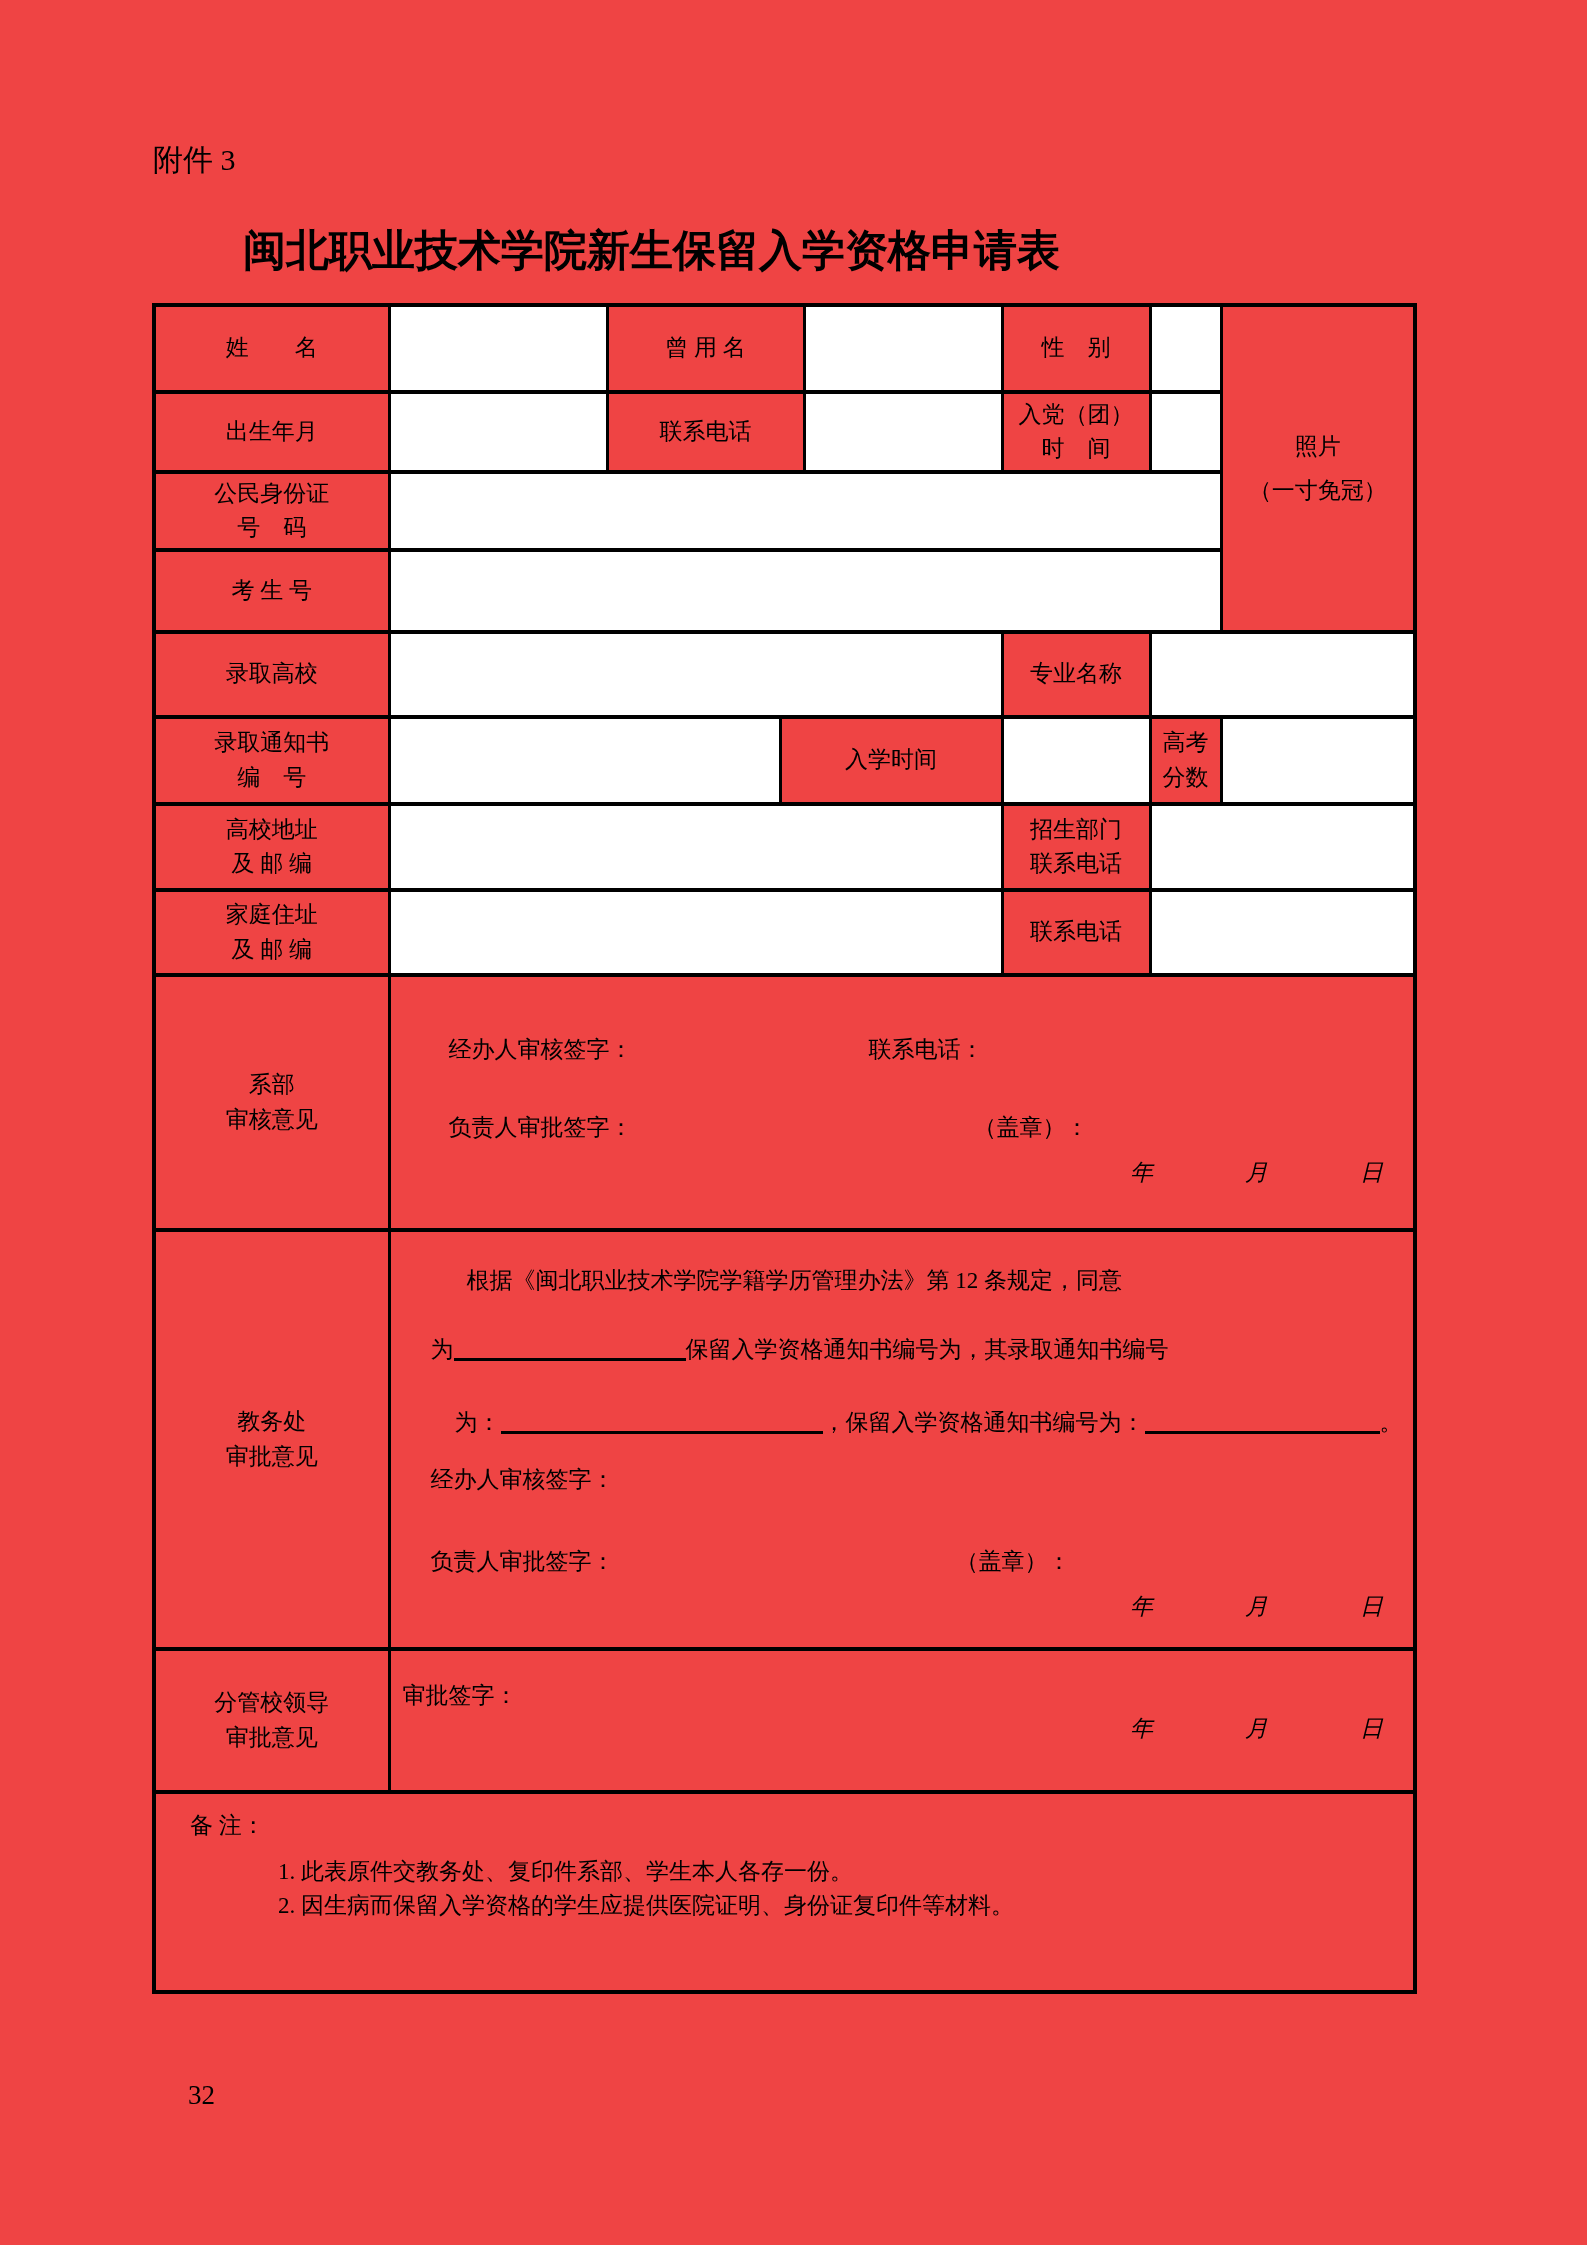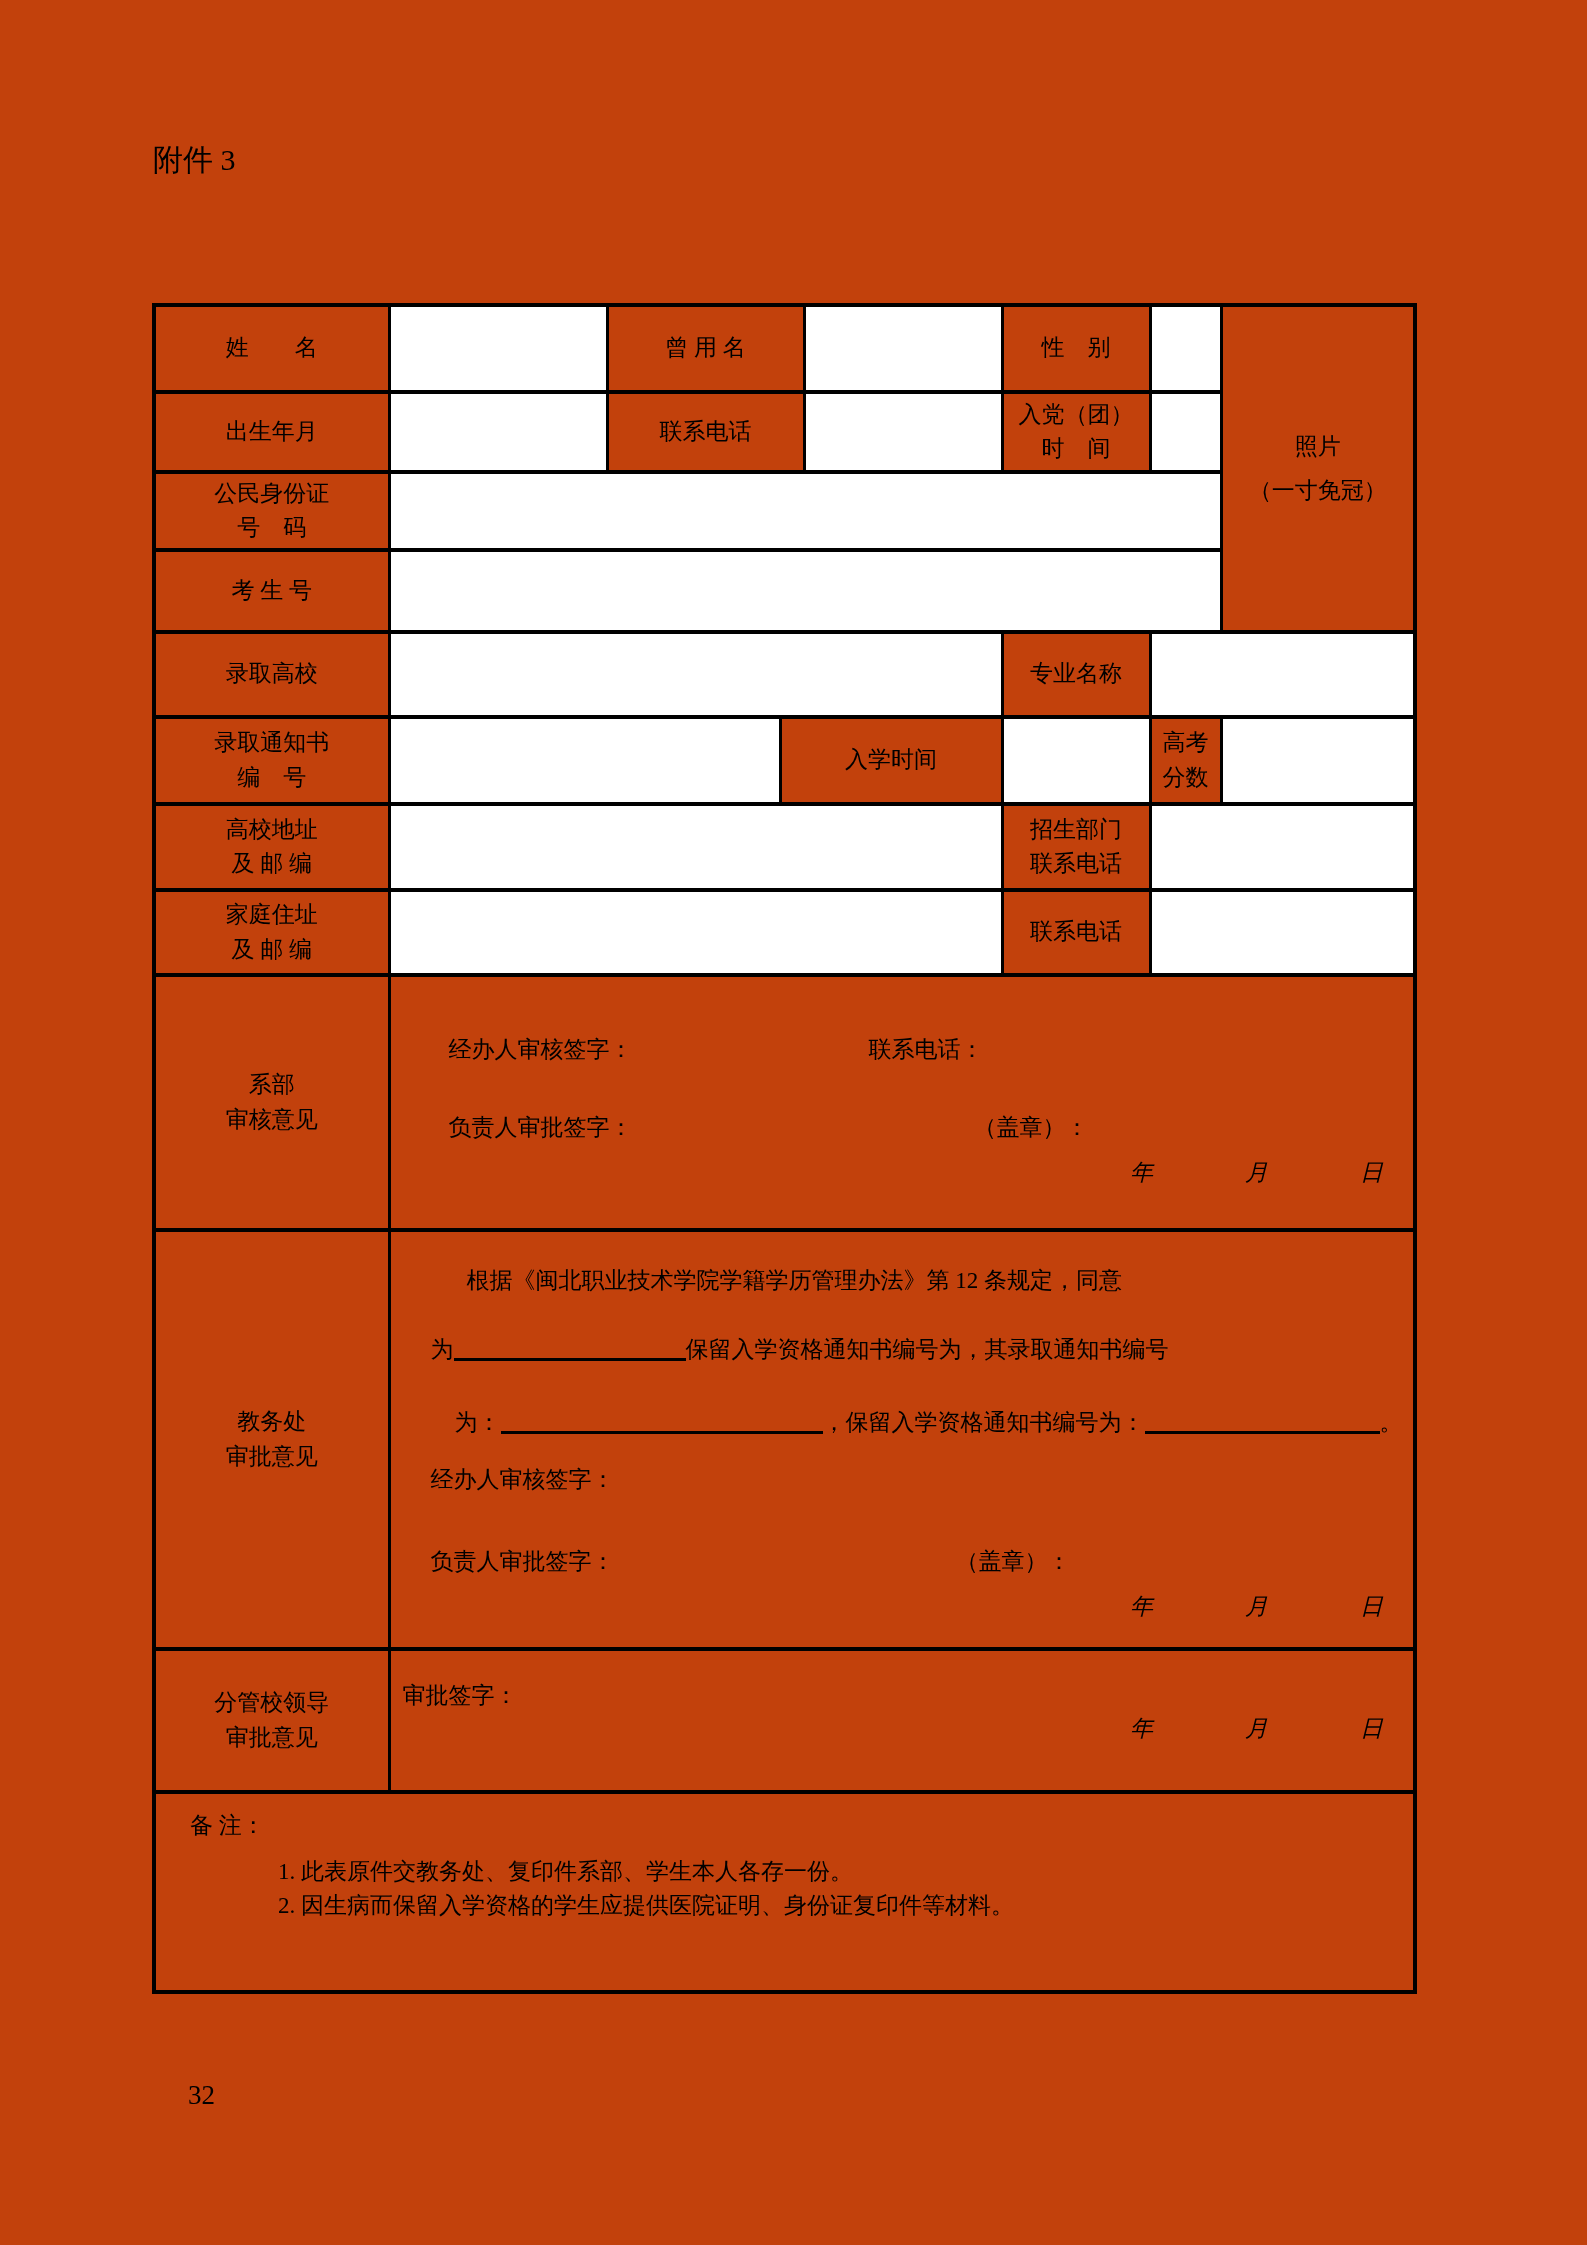--- a/index.html
+++ b/index.html
@@ -1,21 +1,21 @@
 <!DOCTYPE html>
 <html><head>
 <meta charset="utf-8">
 <style>
   html,body { margin:0; padding:0; background:#e8e8e8; }
   .page {
     position: relative;
     width: 1587px;
     height: 2245px;
     margin: 0 auto;
-    background: #c2410c;
+    background: #ef4444;
     color: #000;
     font-family: "Liberation Serif", "DejaVu Serif", serif;
   }
   .attachment {
     position: absolute;
     left: 153px;
     top: 140px;
     font-size: 30px;
   }
   .doc-title {
@@ -98,20 +98,21 @@
     top: 2080px;
     font-size: 27px;
   }
 </style>
 </head>
 <body>
 
 <div class="page">
 
   <div class="attachment">附件 3</div>
+  <h1 class="doc-title">闽北职业技术学院新生保留入学资格申请表</h1>
 
   <table class="form">
     <colgroup>
       <col style="width:235px">
         <col style="width:218px">
         <col style="width:173px">
         <col style="width:24px">
       <col style="width:198px">
         <col style="width:148px">
         <col style="width:71px">

